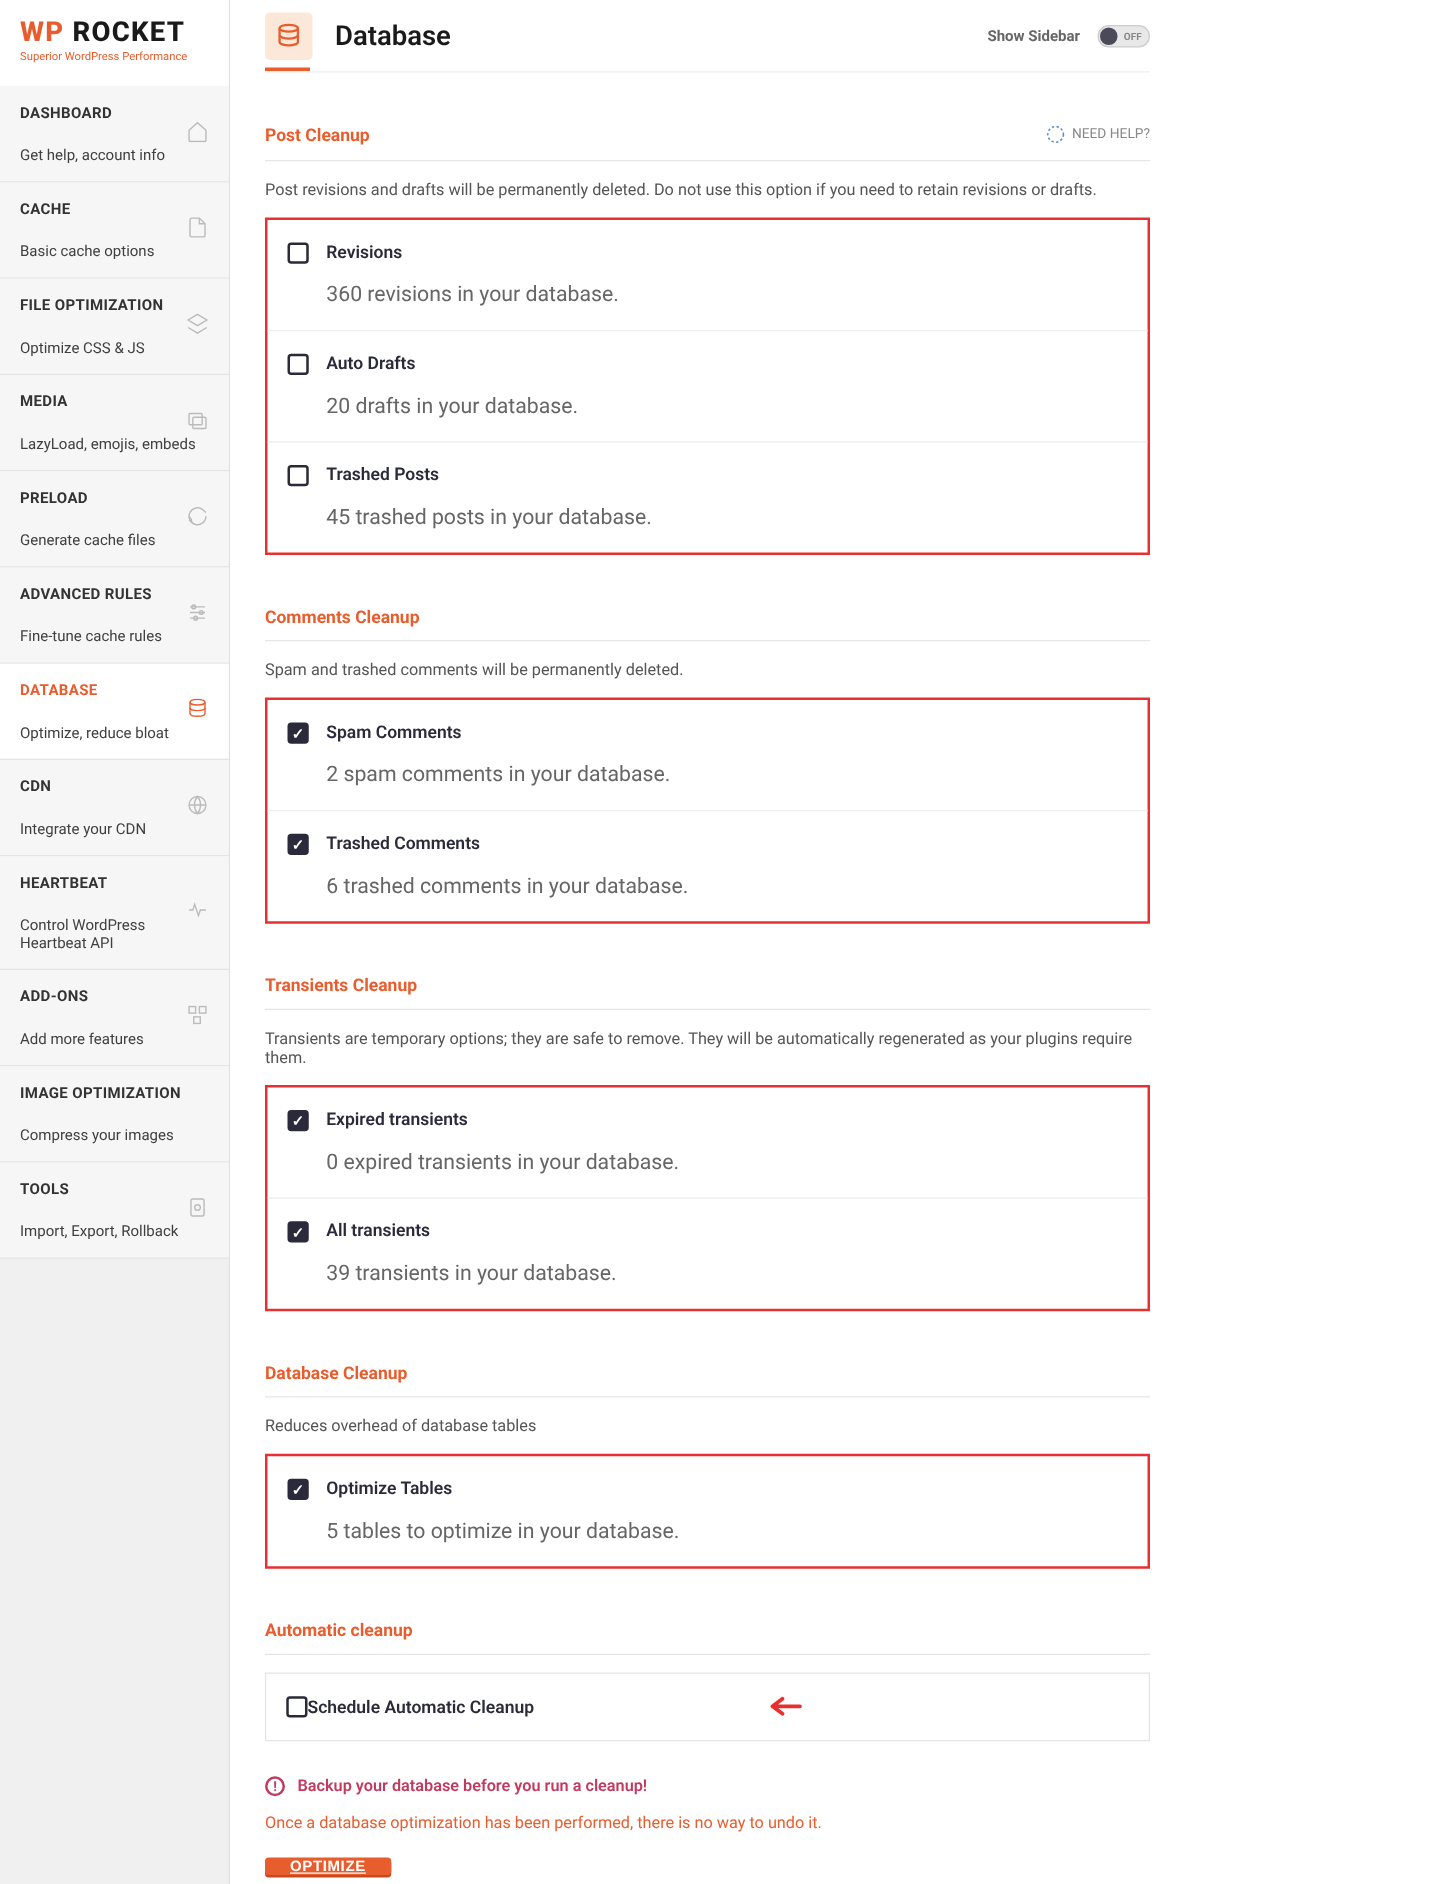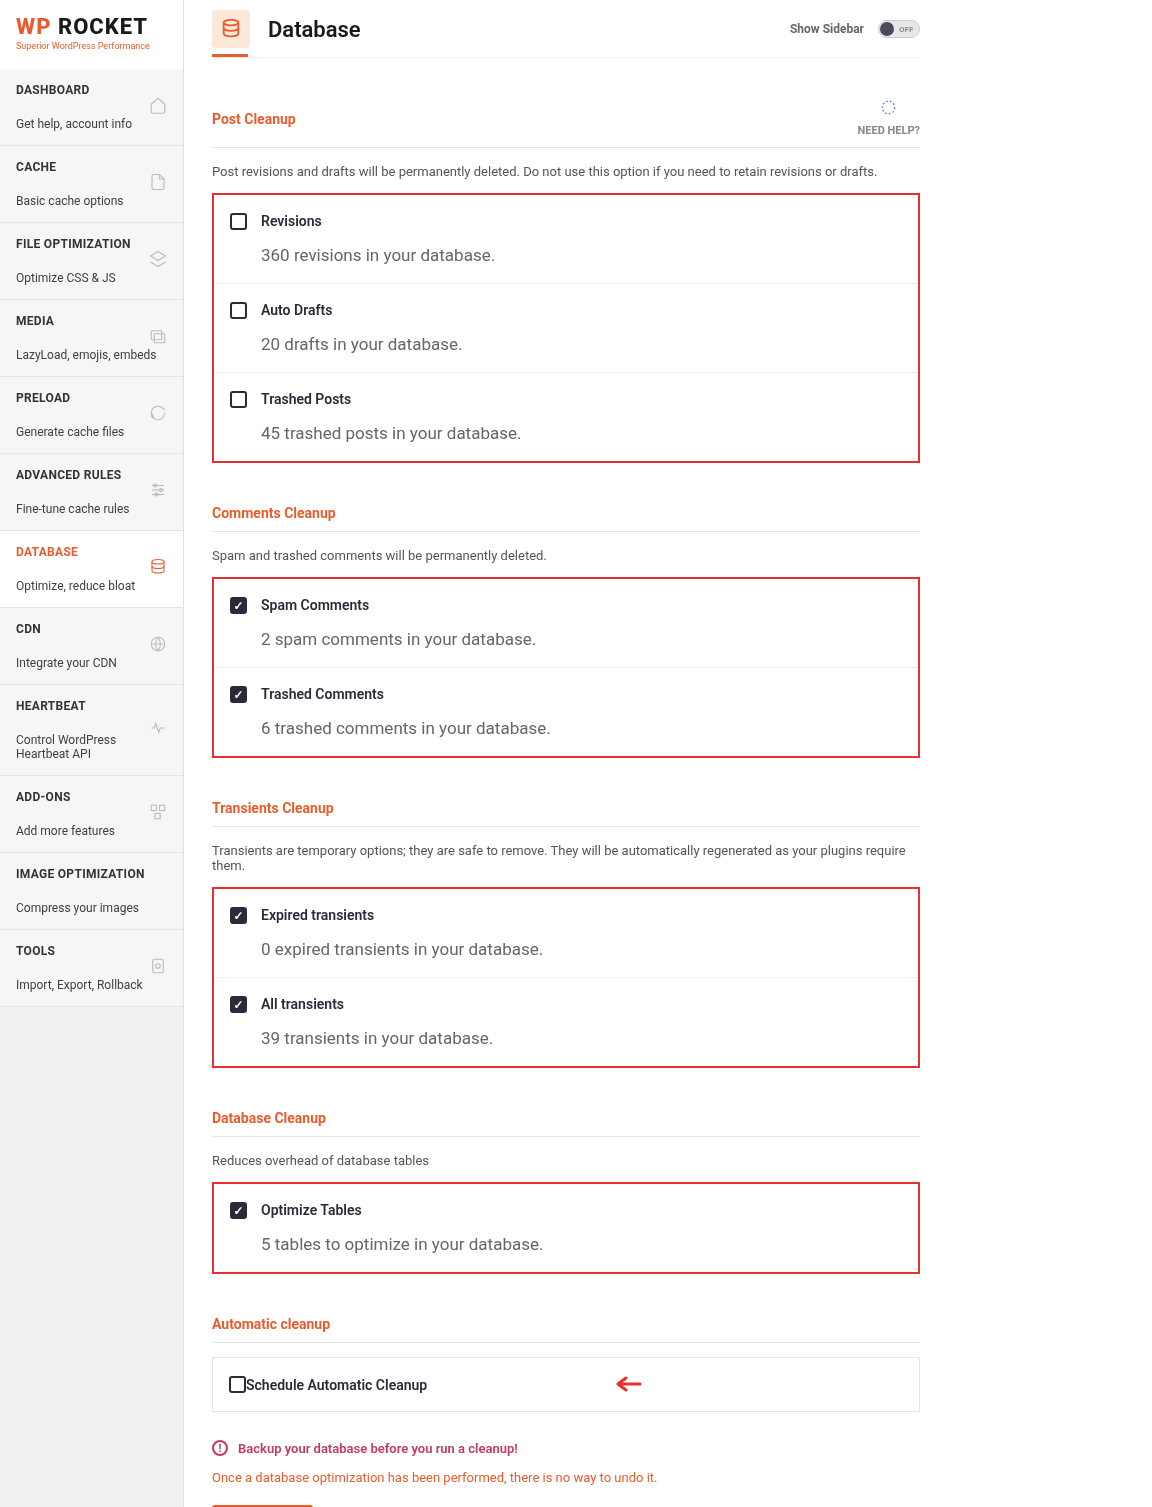--- a/index.html
+++ b/index.html
@@ -26,38 +26,38 @@
 .show-sidebar { font-size: 12px; font-weight: 700; color: #666; }
 .toggle { width: 42px; height: 18px; background: #e8e8e8; border-radius: 10px; position: relative; border: 1px solid #ccc; display: flex; align-items: center; cursor: pointer; }
 .toggle-knob { width: 14px; height: 14px; background: #4a4a5a; border-radius: 50%; position: absolute; left: 1px; }
 .toggle-label { font-size: 8px; color: #888; margin-left: 20px; font-weight: 700; }
 .tab-line { height: 3px; width: 36px; background: #e85d2e; margin-bottom: 0; }
 .border-b { border-bottom: 1px solid #eee; }
 .section { margin-top: 42px; }
 .section:first-of-type { margin-top: 42px; }
 .section-header { display: flex; justify-content: space-between; align-items: center; border-bottom: 1px solid #e5e5e5; padding-bottom: 10px; }
 .section-title { font-size: 14px; font-weight: 700; color: #e85d2e; }
-.help-link { font-size: 11px; font-weight: 700; color: #888; display: flex; align-items: center; gap: 6px; flex-direction: column; }
+.help-link { font-size: 11px; font-weight: 400; color: #888; display: flex; gap: 6px; }
 .help-icon { color: #5a8dd6; }
 .section-desc { font-size: 13px; color: #555; margin-top: 16px; }
 .option-box { border: 2px solid #e83030; margin-top: 14px; padding: 0; }
 .option-row { padding: 18px 16px; border-bottom: 1px solid #eee; display: flex; align-items: flex-start; gap: 14px; }
 .option-box .option-row:last-child { border-bottom: none; }
 .option-row-single { border: 1px solid #e5e5e5; margin-top: 14px; padding: 18px 16px; display: flex; align-items: center; position: relative; }
 .checkbox { width: 17px; height: 17px; border: 2px solid #2a2a3a; border-radius: 3px; flex-shrink: 0; display: flex; align-items: center; justify-content: center; cursor: pointer; }
 .checkbox.checked { background: #2a2a3a; }
 .check-mark { color: #fff; font-size: 12px; font-weight: bold; }
 .option-content { flex: 1; }
 .option-title { font-size: 14px; font-weight: 600; color: #2a2a3a; }
 .option-sub { font-size: 17px; color: #666; margin-top: 16px; }
 .arrow { position: absolute; left: 403px; top: 50%; transform: translateY(-50%); color: #e83030; font-size: 24px; font-weight: bold; }
 .warning { display: flex; align-items: center; gap: 10px; margin-top: 28px; color: #c23b5f; font-size: 13px; font-weight: 600; }
 .warning-icon { width: 16px; height: 16px; border: 2px solid #c23b5f; border-radius: 50%; display: flex; align-items: center; justify-content: center; font-size: 11px; font-weight: bold; }
 .note { color: #e85d2e; font-size: 13px; margin-top: 14px; }
-.optimize-btn { background: #e85d2e; color: #fff; border: none; padding: 0 20px; font-size: 12px; font-weight: 800; letter-spacing: 0.5px; border-radius: 3px; margin-top: 20px; cursor: pointer; box-shadow: 0 2px 0 #c74a1f; }
+.optimize-btn { background: #e85d2e; color: #fff; border: none; padding: 0 20px; font-size: 12px; font-weight: 800; letter-spacing: 0.5px; border-radius: 3px; margin-top: 20px; cursor: pointer; box-shadow: 0 2px 0 #c74a1f; text-decoration: underline; }
 </style>
 </head>
 <body>
 
 <div class="container">
   <div class="sidebar">
     <div class="logo">
       <div class="logo-text"><span class="logo-wp">WP</span><span> ROCKET</span></div>
       <div class="logo-sub">Superior WordPress Performance</div>
     </div>

